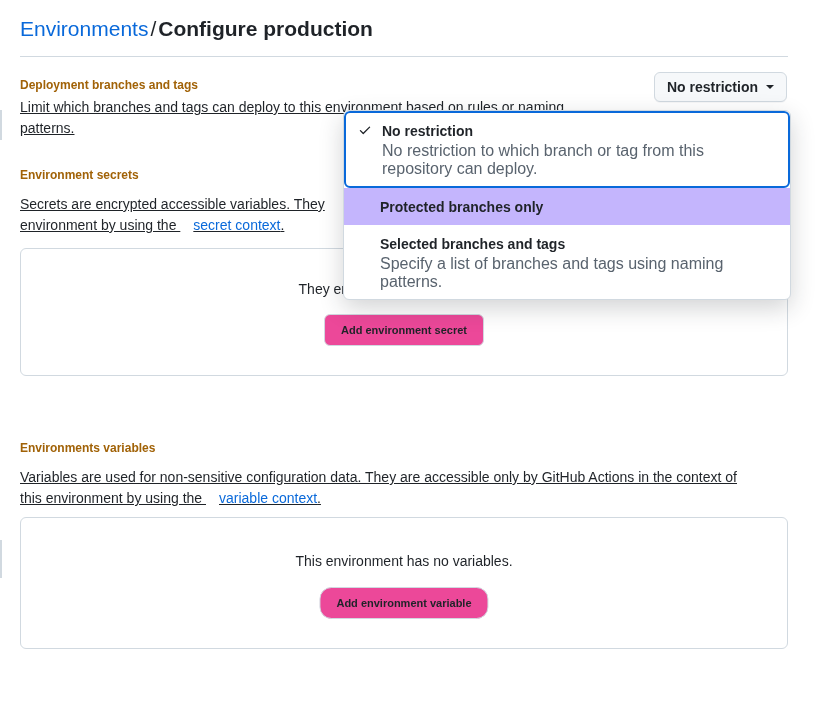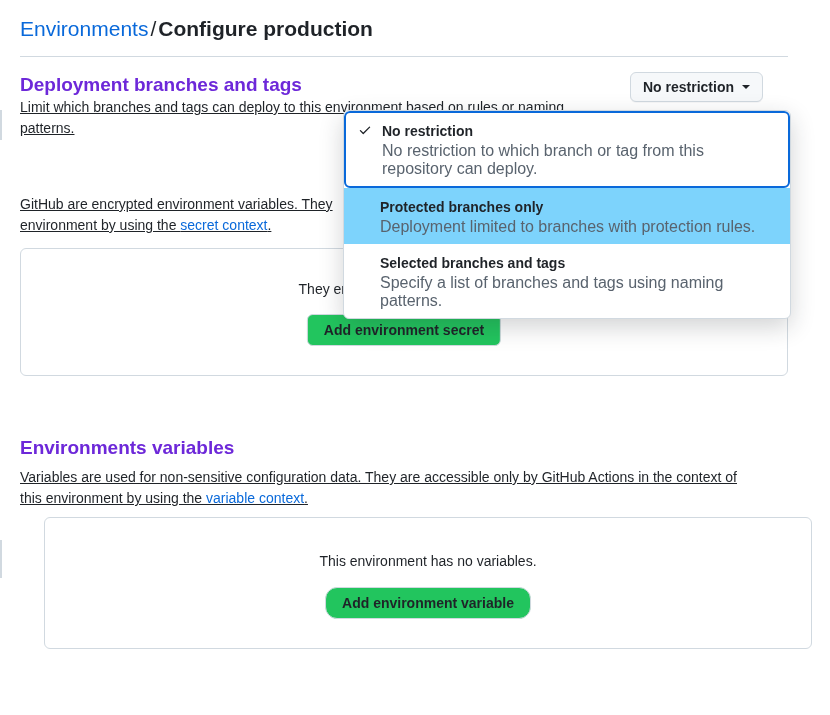--- a/index.html
+++ b/index.html
@@ -13,20 +13,21 @@
     font-family: "Liberation Sans", sans-serif;
     color: #1f2328;
     font-size: 14px;
     position: relative;
     overflow: hidden;
   }
   .page {
     position: relative;
     width: 805px;
     height: 715px;
+    padding-left: 24px;
   }
   
   .breadcrumb {
     position: absolute;
     left: 20px;
     top: 14px;
     font-size: 21px;
     line-height: 30px;
     font-weight: 400;
   }
@@ -47,24 +48,24 @@
     left: 20px;
     top: 56px;
     width: 768px;
     height: 1px;
     background: #d1d9e0;
   }
 
   
   .sec-title {
     position: absolute;
-    font-size: 19px;
+    font-size: 12px;
     font-weight: 700;
     line-height: 22px;
-    color: #6d28d9;
+    color: #a16207;
   }
   .sec-desc {
     position: absolute;
     font-size: 14px;
     line-height: 21px;
     color: #1f2328;
     text-decoration: underline;
   }
   #deploy-title { left: 20px; top: 74px; }
   #deploy-desc  { left: 20px; top: 97px; width: 600px; }
@@ -128,56 +129,55 @@
     line-height: 18px;
     color: #59636e;
     margin-top: 1px;
   }
   .menu-item.selected {
     border: 2px solid #0969da;
     border-radius: 6px;
     margin: 0;
   }
   .menu-item.hovered {
-    background: #7dd3fc;
+    background: #c4b5fd;
   }
   .check {
     position: absolute;
     left: 12px;
     top: 10px;
     width: 14px;
     height: 14px;
     color: #1f2328;
   }
   .check svg { display: block; }
 
   
   #secrets-title { left: 20px; top: 164px; }
   #secrets-desc  { left: 20px; top: 194px; width: 768px; }
-  .link { color: #0969da; text-decoration: none; }
+  .link { color: #0969da; text-decoration: none; margin-left: 13px; }
 
   .panel {
     position: absolute;
     border: 1px solid #d1d9e0;
     border-radius: 6px;
     background: #ffffff;
     box-sizing: border-box;
   }
   #secrets-panel {
     left: 20px;
     top: 248px;
     width: 768px;
     height: 128px;
   }
   #vars-panel {
     left: 20px;
     top: 517px;
     width: 768px;
     height: 132px;
-    margin-left: 24px;
   }
   .panel-empty-text {
     position: absolute;
     width: 100%;
     text-align: center;
     font-size: 14px;
     line-height: 21px;
     color: #1f2328;
   }
   #secrets-empty { top: 30px; }
@@ -185,24 +185,24 @@
 
   .btn {
     position: absolute;
     left: 50%;
     transform: translateX(-50%);
     display: inline-flex;
     align-items: center;
     justify-content: center;
     height: 32px;
     padding: 0 16px;
-    background: #22c55e;
-    border: 1px solid #d1d9e0;
-    border-radius: 6px;
-    font-size: 14px;
+    background: #ec4899;
+    border: 1px solid #d1d9e0;
+    border-radius: 6px;
+    font-size: 11px;
     font-weight: 600;
     color: #1f2328;
     cursor: pointer;
     box-sizing: border-box;
     white-space: nowrap;
   }
   #add-secret-btn { top: 65px; }
   #add-var-btn { top: 69px; border-radius: 12px; }
 
   
@@ -242,32 +242,32 @@
         <svg viewBox="0 0 16 16" width="14" height="14" fill="currentColor">
             <path d="M13.78 4.22a.75.75 0 0 1 0 1.06l-7.25 7.25a.75.75 0 0 1-1.06 0L2.22 9.28a.75.75 0 0 1 1.06-1.06L6 10.94l6.72-6.72a.75.75 0 0 1 1.06 0Z"></path>
           </svg>
       </span>
       <div class="mi-title">No restriction</div>
       <div class="mi-desc">No restriction to which branch or tag from this repository can deploy.</div>
     </div>
 
     <div class="menu-item hovered">
       <div class="mi-title">Protected branches only</div>
-      <div class="mi-desc">Deployment limited to branches with protection rules.</div>
     </div>
 
     <div class="menu-item">
       <div class="mi-title">Selected branches and tags</div>
       <div class="mi-desc">Specify a list of branches and tags using naming patterns.</div>
     </div>
 
   </div>
 
+  <div class="sec-title" id="secrets-title">Environment secrets</div>
   <div class="sec-desc" id="secrets-desc">
-    <span>GitHub are encrypted environment variables. They</span>
+    <span>Secrets are encrypted accessible variables. They</span>
     <br>
     <span>environment by using the </span><a href="#" class="link">secret context</a><span>.</span>
   </div>
 
   <div class="panel" id="secrets-panel">
     <div class="panel-empty-text" id="secrets-empty">They environment has no secrets.</div>
     <div class="btn" id="add-secret-btn">Add environment secret</div>
   </div>
 
   <div class="sec-title" id="vars-title">Environments variables</div>

